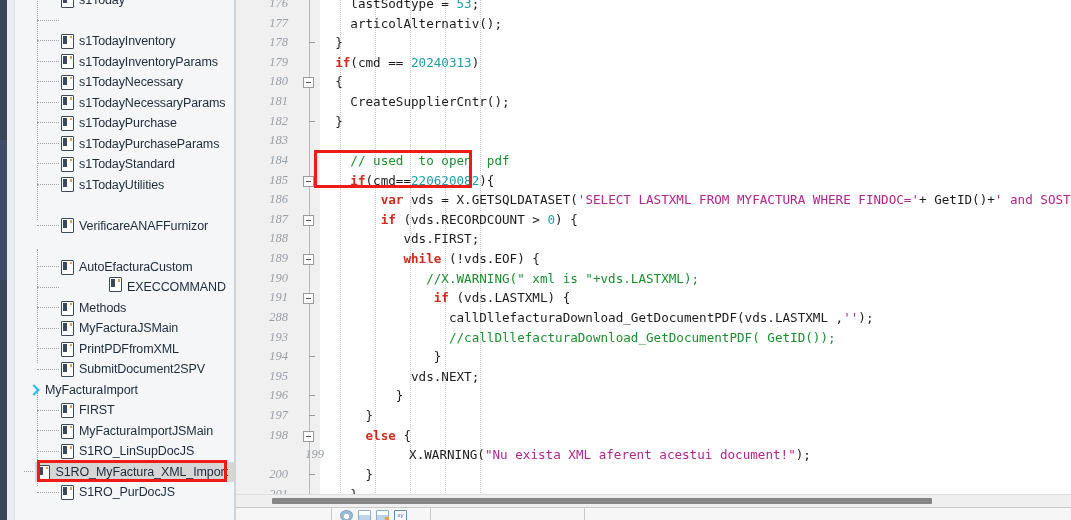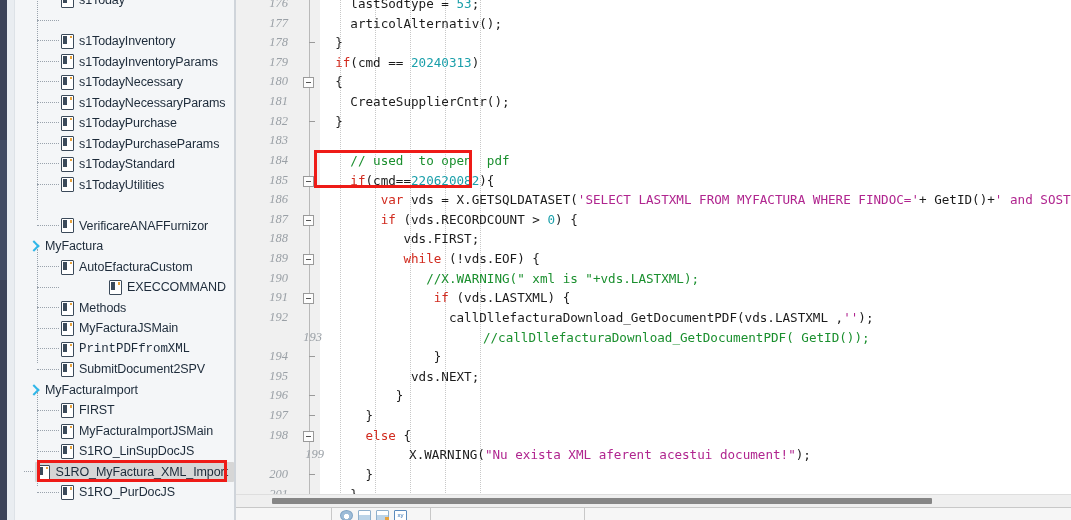--- a/index.html
+++ b/index.html
@@ -127,21 +127,21 @@
     content:"";position:absolute;left:2px;top:4px;width:5px;height:1px;background:#555;
   }
   .fold-tick{
     position:absolute;left:73px;top:9px;width:6px;height:1px;background:#9a9a9a;
   }
   
   .guides{position:absolute;left:84px;top:0;height:100%;width:700px;pointer-events:none;}
   .guide{position:absolute;top:0;bottom:0;width:1px;border-left:1px dotted #c8c8c8;}
 
   
-  .kw{color:#d12b1f;font-weight:normal;}
+  .kw{color:#d12b1f;font-weight:bold;}
   .num2{color:#1a9faa;}
   .str{color:#b0258f;}
   .cmt{color:#1a8f2e;}
   .pln{color:#1b1b1b;}
 
   .code-hl{
     position:absolute;border:3px solid #ee1b17;box-sizing:border-box;pointer-events:none;
   }
 
   
@@ -261,39 +261,32 @@
           </span>
         </div>
         <div class="node" style="position: absolute; left: 0px; right: 0px; top: 215.72px;">
           <span class="indent" style="width: 22px;"></span>
           <span class="dotline"></span>
           <span class="sel-wrap" style="display: inline-flex; align-items: center;">
             <span class="ficon"></span>
             <span class="node-label">VerificareANAFFurnizor</span>
           </span>
         </div>
-        <div class="node group" style="position: absolute; left: 0px; right: 0px; top: 236.24px;">
-          <span class="indent" style="width: 14px;"></span>
-          <span class="sel-wrap" style="display: inline-flex; align-items: center;">
-            <span class="chev"></span>
-            <span class="node-label">MyFactura</span>
-          </span>
-        </div>
         <div class="node" style="position: absolute; left: 0px; right: 0px; top: 256.76px;">
           <span class="indent" style="width: 22px;"></span>
           <span class="dotline"></span>
           <span class="sel-wrap" style="display: inline-flex; align-items: center;">
             <span class="ficon"></span>
             <span class="node-label">AutoEfacturaCustom</span>
           </span>
         </div>
         <div class="node" style="position: absolute; left: 0px; right: 0px; top: 277.28px;">
           <span class="indent" style="width: 22px;"></span>
           <span class="dotline"></span>
-          <span class="sel-wrap" style="display: inline-flex; align-items: center; padding-left: 48px;">
+          <span class="sel-wrap" style="display: inline-flex;  padding-left: 48px;">
             <span class="ficon"></span>
             <span class="node-label">EXECCOMMAND</span>
           </span>
         </div>
         <div class="node" style="position: absolute; left: 0px; right: 0px; top: 297.8px;">
           <span class="indent" style="width: 22px;"></span>
           <span class="dotline"></span>
           <span class="sel-wrap" style="display: inline-flex; align-items: center;">
             <span class="ficon"></span>
             <span class="node-label">Methods</span>
@@ -303,21 +296,21 @@
           <span class="indent" style="width: 22px;"></span>
           <span class="dotline"></span>
           <span class="sel-wrap" style="display: inline-flex; align-items: center;">
             <span class="ficon"></span>
             <span class="node-label">MyFacturaJSMain</span>
           </span>
         </div>
         <div class="node" style="position: absolute; left: 0px; right: 0px; top: 338.84px;">
           <span class="indent" style="width: 22px;"></span>
           <span class="dotline"></span>
-          <span class="sel-wrap" style="display: inline-flex; align-items: center; font-family: Liberation Mono, monospace;">
+          <span class="sel-wrap" style="display: inline-flex; align-items: center;">
             <span class="ficon"></span>
             <span class="node-label">PrintPDFfromXML</span>
           </span>
         </div>
         <div class="node" style="position: absolute; left: 0px; right: 0px; top: 359.36px;">
           <span class="indent" style="width: 22px;"></span>
           <span class="dotline"></span>
           <span class="sel-wrap" style="display: inline-flex; align-items: center;">
             <span class="ficon"></span>
             <span class="node-label">SubmitDocument2SPV</span>
@@ -399,22 +392,22 @@
           <div class="ln" style="position: absolute; left: 0px; right: 0px; top: 111.72px;"><span class="num">182</span><span class="fold-tick"></span><span class="code"><span class="pln">  }</span></span></div>
           <div class="ln" style="position: absolute; left: 0px; right: 0px; top: 131.34px;"><span class="num">183</span><span class="code"><span class="pln"></span></span></div>
           <div class="ln" style="position: absolute; left: 0px; right: 0px; top: 150.96px;"><span class="num">184</span><span class="code"><span class="cmt">    // used  to open  pdf</span></span></div>
           <div class="ln" style="position: absolute; left: 0px; right: 0px; top: 170.58px;"><span class="num">185</span><span class="fold"></span><span class="code"><span class="kw">    if</span><span class="pln">(cmd==</span><span class="num2">220620082</span><span class="pln">){</span></span></div>
           <div class="ln" style="position: absolute; left: 0px; right: 0px; top: 190.2px;"><span class="num">186</span><span class="code"><span class="kw">        var</span><span class="pln"> vds = X.GETSQLDATASET(</span><span class="str">'SELECT LASTXML FROM MYFACTURA WHERE FINDOC='</span><span class="pln">+ GetID()+</span><span class="str">' and SOSTATUS in (90</span></span></div>
           <div class="ln" style="position: absolute; left: 0px; right: 0px; top: 209.82px;"><span class="num">187</span><span class="fold"></span><span class="code"><span class="kw">        if</span><span class="pln"> (vds.RECORDCOUNT &gt; </span><span class="num2">0</span><span class="pln">) {</span></span></div>
           <div class="ln" style="position: absolute; left: 0px; right: 0px; top: 229.44px;"><span class="num">188</span><span class="code"><span class="pln">           vds.FIRST;</span></span></div>
           <div class="ln" style="position: absolute; left: 0px; right: 0px; top: 249.06px;"><span class="num">189</span><span class="fold"></span><span class="code"><span class="kw">           while</span><span class="pln"> (!vds.EOF) {</span></span></div>
           <div class="ln" style="position: absolute; left: 0px; right: 0px; top: 268.68px;"><span class="num">190</span><span class="code"><span class="cmt">              //X.WARNING(" xml is "+vds.LASTXML);</span></span></div>
           <div class="ln" style="position: absolute; left: 0px; right: 0px; top: 288.3px;"><span class="num">191</span><span class="fold"></span><span class="code"><span class="kw">               if</span><span class="pln"> (vds.LASTXML) {</span></span></div>
-          <div class="ln" style="position: absolute; left: 0px; right: 0px; top: 307.92px;"><span class="num">192</span><span class="code"><span class="pln">                 callDllefacturaDownload_GetDocumentPDF(vds.LASTXML ,</span><span class="str">''</span><span class="pln">);</span></span></div>
-          <div class="ln" style="position: absolute; left: 0px; right: 16px; top: 327.54px; margin-left: 34px;"><span class="num">193</span><span class="code"><span class="cmt">                 //callDllefacturaDownload_GetDocumentPDF( GetID());</span></span></div>
+          <div class="ln" style="position: absolute; left: 0px; right: 0px; top: 307.92px;"><span class="num">288</span><span class="code"><span class="pln">                 callDllefacturaDownload_GetDocumentPDF(vds.LASTXML ,</span><span class="str">''</span><span class="pln">);</span></span></div>
+          <div class="ln" style="position: absolute; left: 0px; right: 16px; top: 327.54px;"><span class="num">193</span><span class="code"><span class="cmt">                 //callDllefacturaDownload_GetDocumentPDF( GetID());</span></span></div>
           <div class="ln" style="position: absolute; left: 0px; right: 0px; top: 347.16px;"><span class="num">194</span><span class="fold-tick"></span><span class="code"><span class="pln">               }</span></span></div>
           <div class="ln" style="position: absolute; left: 0px; right: 0px; top: 366.78px;"><span class="num">195</span><span class="code"><span class="pln">            vds.NEXT;</span></span></div>
           <div class="ln" style="position: absolute; left: 0px; right: 0px; top: 386.4px;"><span class="num">196</span><span class="fold-tick"></span><span class="code"><span class="pln">          }</span></span></div>
           <div class="ln" style="position: absolute; left: 0px; right: 0px; top: 406.02px;"><span class="num">197</span><span class="fold-tick"></span><span class="code"><span class="pln">      }</span></span></div>
           <div class="ln" style="position: absolute; left: 0px; right: 0px; top: 425.64px;"><span class="num">198</span><span class="fold"></span><span class="code"><span class="kw">      else</span><span class="pln"> {</span></span></div>
           <div class="ln" style="position: absolute; left: 0px; right: 0px; top: 445.26px; margin-left: 36px;"><span class="num">199</span><span class="code"><span class="pln">       X.WARNING(</span><span class="str">"Nu exista XML aferent acestui document!"</span><span class="pln">);</span></span></div>
           <div class="ln" style="position: absolute; left: 0px; right: 0px; top: 464.88px;"><span class="num">200</span><span class="fold-tick"></span><span class="code"><span class="pln">      }</span></span></div>
           <div class="ln" style="position: absolute; left: 0px; right: 0px; top: 484.5px;"><span class="num">201</span><span class="fold-tick"></span><span class="code"><span class="pln">    }</span></span></div>
         </div>
       <div class="code-hl" id="codehl" style="left: 78px; top: 149.96px; width: 158px; height: 38px;"></div>

